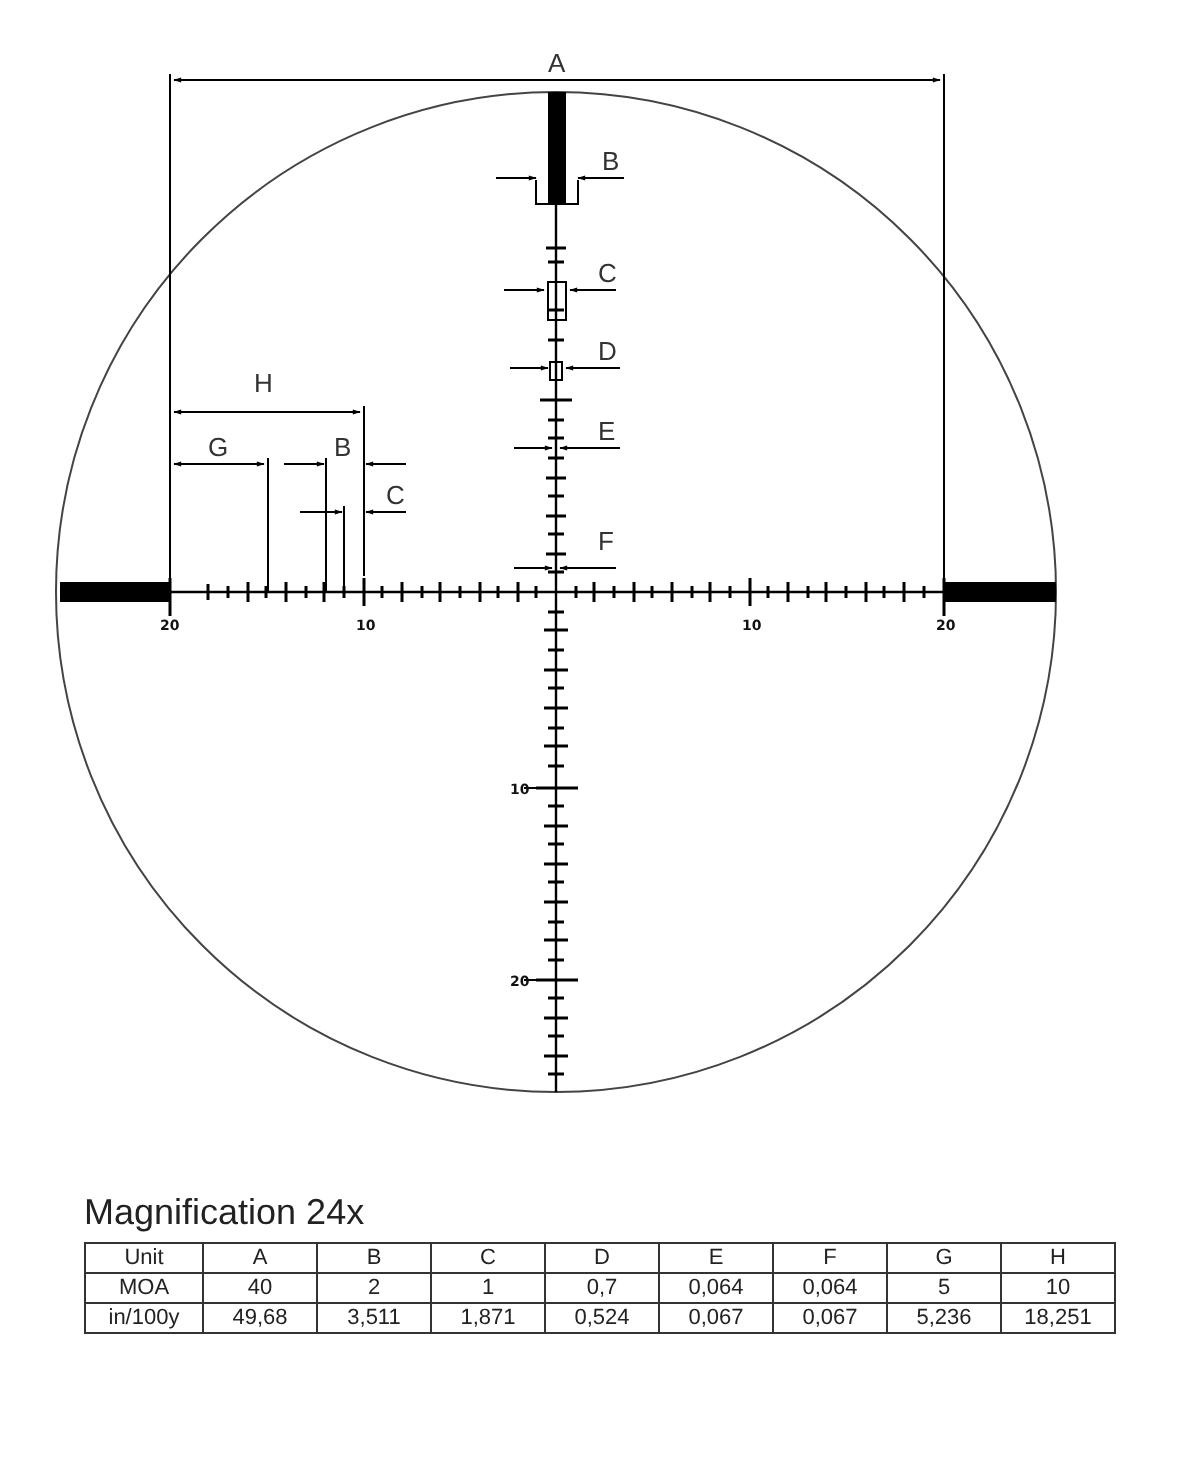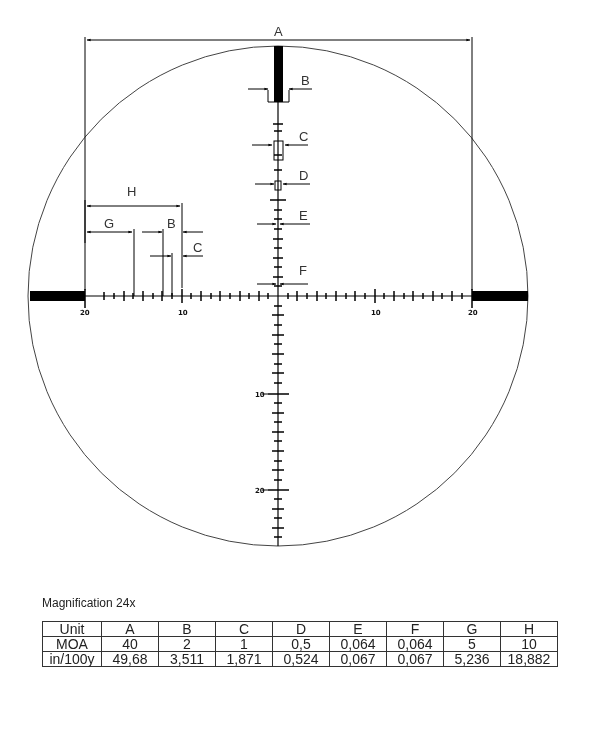--- a/index.html
+++ b/index.html
@@ -1,21 +1,21 @@
 <!DOCTYPE html>
 <html><head>
 <meta charset="utf-8">
 <style>
   html, body { margin: 0; padding: 0; background: #ffffff; }
   body { width: 600px; height: 734px; position: relative; overflow: hidden; font-family: "Liberation Sans", sans-serif; color: #222; }
   #reticle { position: absolute; left: 0; top: 0; width: 600px; height: 580px; }
   .lbl { font-family: "Liberation Sans", sans-serif; font-size: 13px; fill: #333; }
   .num { font-family: "DejaVu Sans", sans-serif; font-size: 7px; font-weight: bold; fill: #111; }
-  #caption { position: absolute; left: 42px; top: 596px; font-size: 12px; color: #222; }
-  table#spec { position: absolute; left: 42px; top: 621px; border-collapse: collapse; font-size: 14px; }
+  #caption { position: absolute; left: 42px; top: 596px; font-size: 18px; color: #222; }
+  table#spec { position: absolute; left: 42px; top: 621px; border-collapse: collapse; font-size: 11px; }
   table#spec td { border: 1px solid #333; text-align: center; padding: 0; height: 14px; line-height: 14px; }
   table#spec td.c0 { width: 58px; }
   table#spec td.cv { width: 56px; }
 </style>
 </head>
 <body>
 
 <svg id="reticle" viewBox="0 0 600 580" xmlns="http://www.w3.org/2000/svg">
   <defs>
     <marker id="arr" viewBox="0 0 10 10" refX="9" refY="5" markerWidth="6" markerHeight="4" orient="auto-start-reverse">
@@ -189,31 +189,31 @@
     <td class="cv">E</td>
     <td class="cv">F</td>
     <td class="cv">G</td>
     <td class="cv">H</td>
   </tr>
   <tr>
     <td class="c0">MOA</td>
     <td class="cv">40</td>
     <td class="cv">2</td>
     <td class="cv">1</td>
-    <td class="cv">0,5</td>
+    <td class="cv">0,7</td>
     <td class="cv">0,064</td>
     <td class="cv">0,064</td>
     <td class="cv">5</td>
     <td class="cv">10</td>
   </tr>
   <tr>
     <td class="c0">in/100y</td>
     <td class="cv">49,68</td>
     <td class="cv">3,511</td>
     <td class="cv">1,871</td>
     <td class="cv">0,524</td>
     <td class="cv">0,067</td>
     <td class="cv">0,067</td>
     <td class="cv">5,236</td>
-    <td class="cv">18,882</td>
+    <td class="cv">18,251</td>
   </tr>
 </tbody>
   </table>
 
 </body></html>

